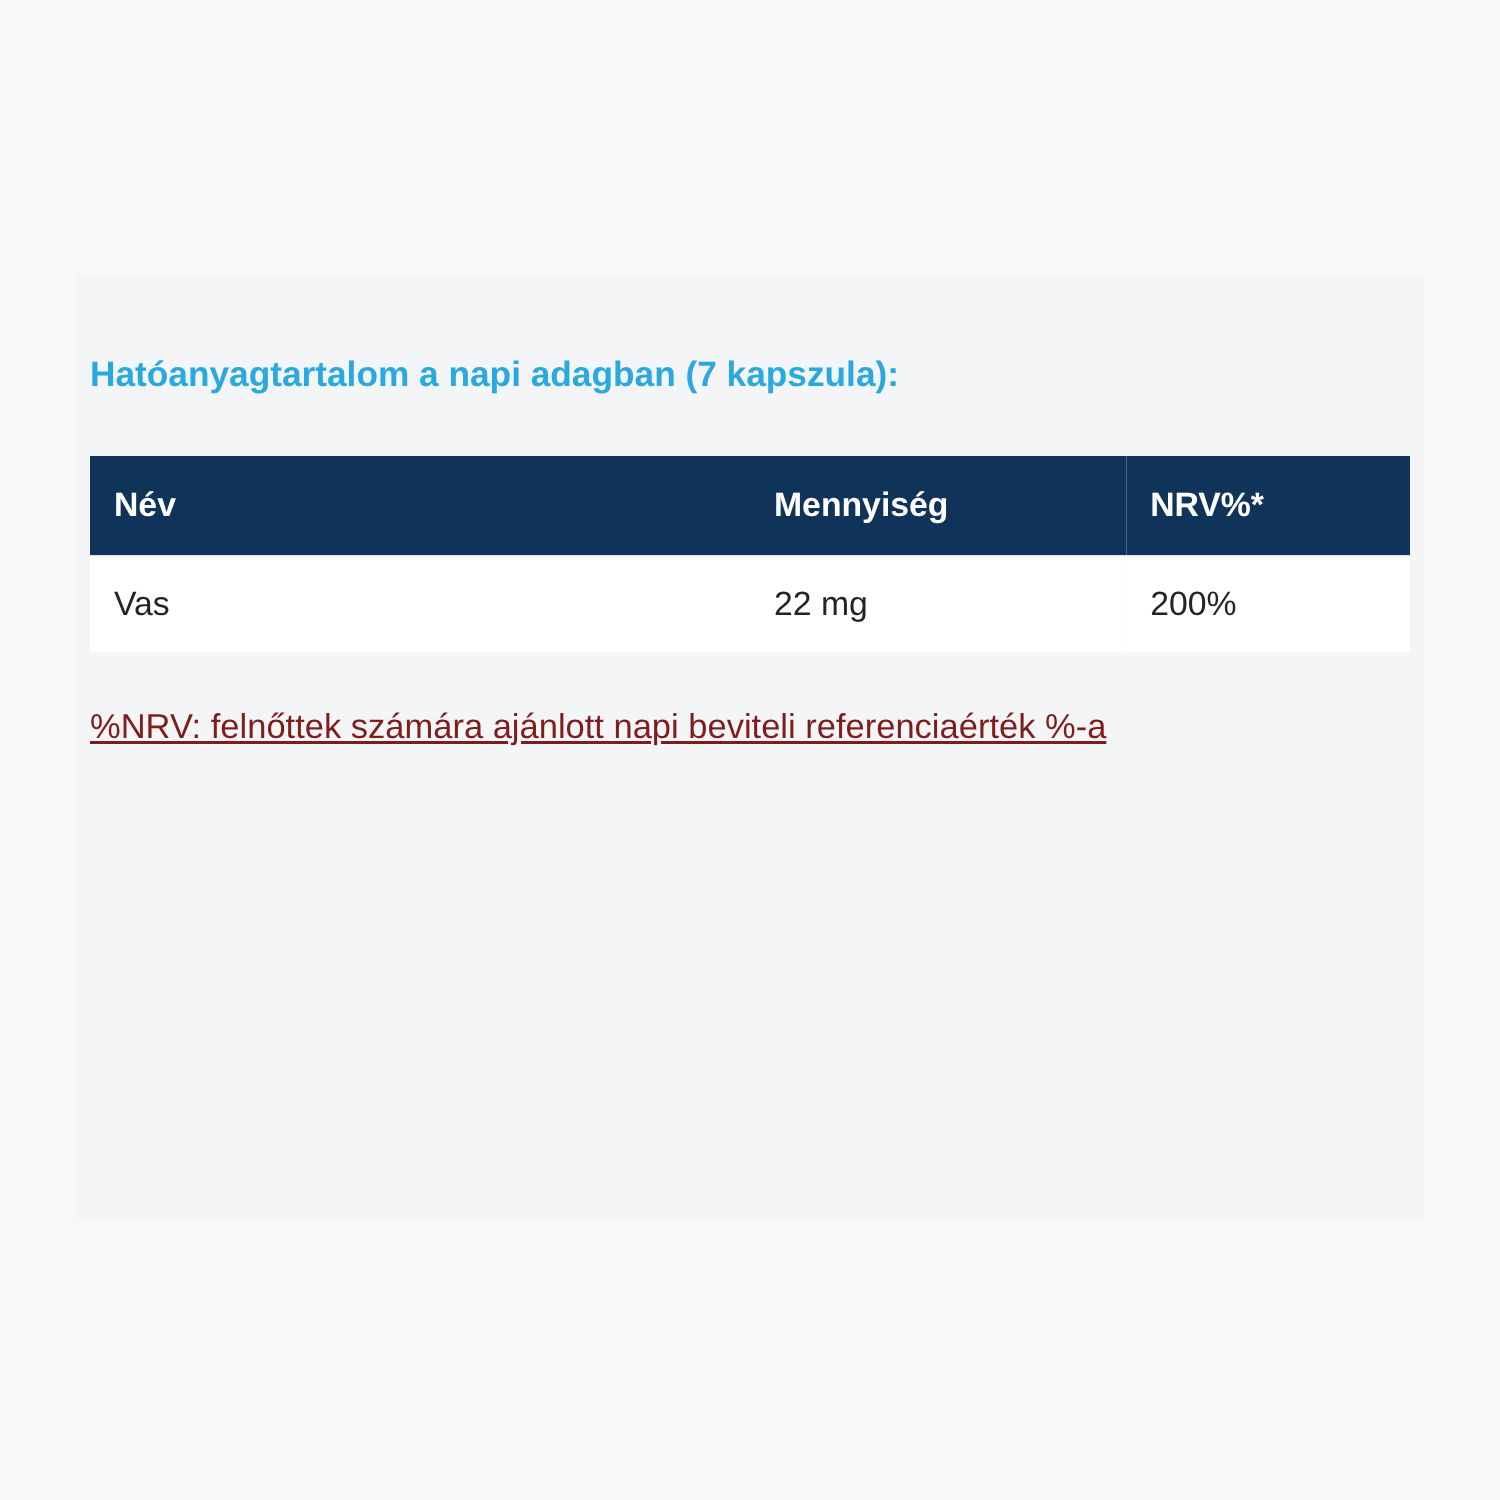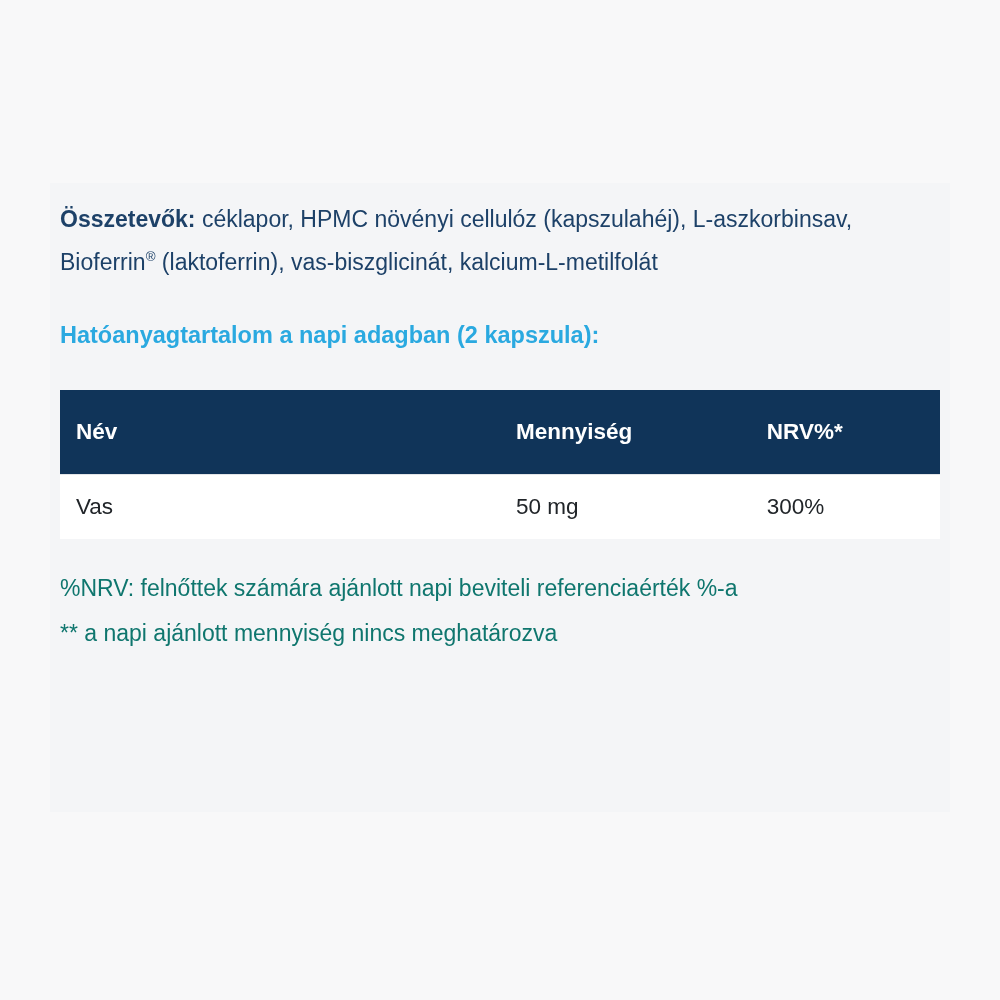--- a/index.html
+++ b/index.html
@@ -46,72 +46,71 @@
   }
   col.c-name { width: 50%; }
   col.c-qty  { width: 28.5%; }
   col.c-nrv  { width: 21.5%; }
   table.nutrition thead th {
     background: #103459;
     color: #ffffff;
     text-align: left;
     font-weight: bold;
     font-size: 22.5px;
-    height: 84px;
+    height: 66px;
     padding: 0 16px;
     margin-top: 24px;
   }
   table.nutrition tbody td {
     font-size: 22.5px;
     color: #212529;
     height: 65px;
     padding: 0 16px;
     border-top: 1px solid #e3e5e8;
     background: #ffffff;
   }
   table.nutrition tbody tr:nth-child(even) td {
     background: #f6f6f8;
   }
   .footnotes { margin-top: 27px; }
   .footnotes p {
     margin: 0;
-    color: #0f766e;
+    color: #7f1d1d;
     font-size: 23px;
     line-height: 45px;
+    text-decoration: underline;
   }
 </style>
 </head>
 <body>
 
 <div class="card">
 
-  <p class="ingredients"><span class="lbl">Összetevők:</span><span> céklapor, HPMC növényi cellulóz (kapszulahéj), L-aszkorbinsav, Bioferrin</span><sup>®</sup><span> (laktoferrin), vas-biszglicinát, kalcium-L-metilfolát</span></p>
 
-  <h2 class="section-heading">Hatóanyagtartalom a napi adagban (2 kapszula):</h2>
+  <h2 class="section-heading">Hatóanyagtartalom a napi adagban (7 kapszula):</h2>
 
   <table class="nutrition">
     <colgroup>
       <col class="c-name">
       <col class="c-qty">
       <col class="c-nrv">
     </colgroup>
     <thead>
       <tr>
         <th>Név</th>
         <th>Mennyiség</th>
         <th>NRV%*</th>
       </tr>
     </thead>
     <tbody>
       <tr>
         <td>Vas</td>
-        <td>50 mg</td>
-        <td>300%</td>
+        <td>22 mg</td>
+        <td>200%</td>
       </tr>
     </tbody>
   </table>
 
   <div class="footnotes">
     <p>%NRV: felnőttek számára ajánlott napi beviteli referenciaérték %-a</p>
-    <p>** a napi ajánlott mennyiség nincs meghatározva</p>
   </div>
 
 </div>
 
 </body></html>

